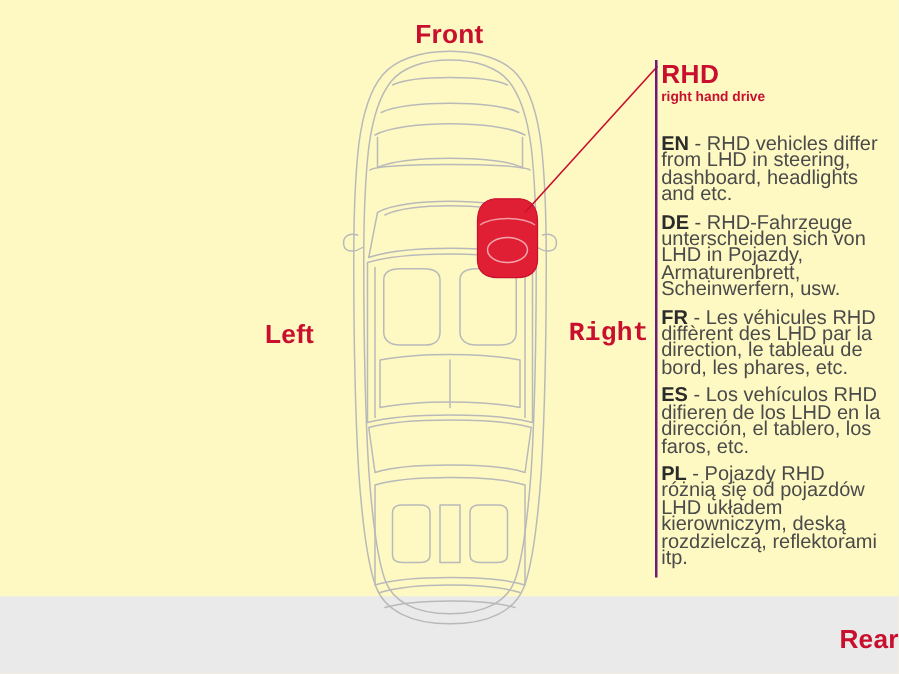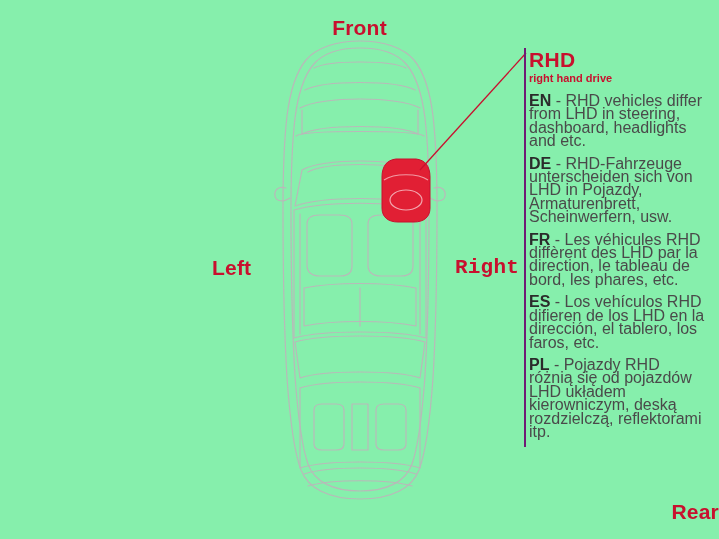--- a/index.html
+++ b/index.html
@@ -9,22 +9,22 @@
   body {
     width: 719px;
     height: 539px;
     background: #eaeaea;
     font-family: "Liberation Sans", sans-serif;
     overflow: hidden;
   }
   #stage {
     position: relative;
     width: 719px;
-    height: 539px;
-    background: #86efac;
+    height: 477px;
+    background: #fef9c3;
   }
 
   
   .orient-label {
     position: absolute;
     color: #c8102e;
     font-weight: bold;
     font-size: 21px;
     letter-spacing: 0.2px;
     white-space: nowrap;
@@ -70,21 +70,21 @@
     font-weight: bold;
     font-size: 21px;
     line-height: 23px;
     letter-spacing: 0.3px;
   }
   #info-subtitle {
     color: #c8102e;
     font-weight: bold;
     font-size: 11px;
     line-height: 14px;
-    margin-bottom: 9px;
+    margin-bottom: 24px;
   }
   .lang-block {
     font-size: 16px;
     line-height: 13.4px;
     color: #3a3a3a;
     margin-bottom: 9px;
   }
   .lang-code {
     font-weight: bold;
     color: #2b2b2b;

